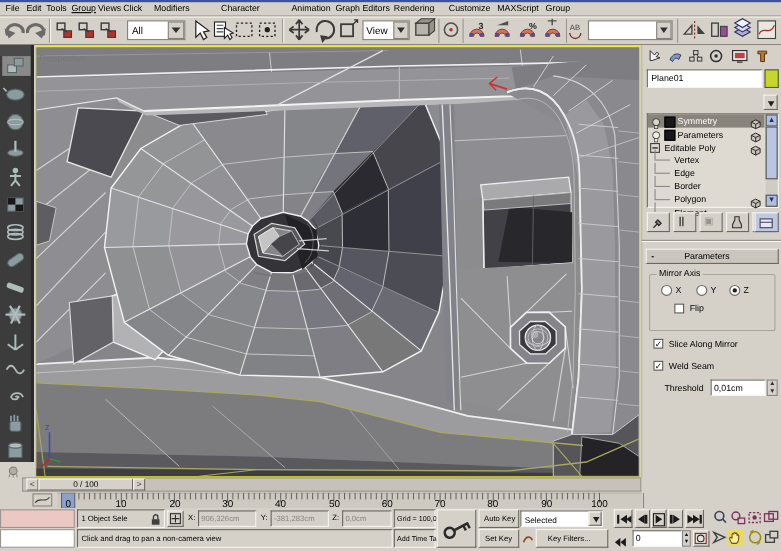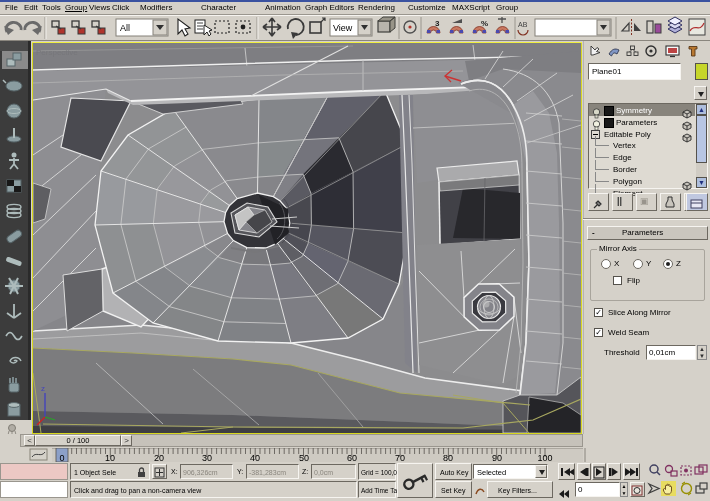--- a/index.html
+++ b/index.html
@@ -367,21 +367,21 @@
         <rect x="48" y="10" width="4" height="3.5" fill="none" stroke="#383838" stroke-width="0.9"></rect>
 <line x1="46" y1="7.5" x2="43.5" y2="10" stroke="#383838" stroke-width="0.9"></line>
         <line x1="47" y1="7.5" x2="49.5" y2="10" stroke="#383838" stroke-width="0.9"></line>
 <circle cx="65" cy="9" r="5" fill="none" stroke="#303030" stroke-width="1.4"></circle>
         <circle cx="65" cy="9" r="1.6" fill="#303030"></circle>
 <rect x="80" y="4" width="13" height="9" fill="#f8f8f8" stroke="#303030" stroke-width="1.1"></rect>
         <rect x="82" y="6" width="9" height="5" fill="#bc4444"></rect>
         <line x1="84" y1="14.5" x2="89" y2="14.5" stroke="#303030" stroke-width="1.3"></line>
 <path d="M103 4.5 L111 4.5 L111 7 L109 7 L109 14 L105.5 14 L105.5 7 L103 7 Z" fill="#b87830" stroke="#583818" stroke-width="0.9"></path>
 </svg></div>
-<div class="abs sunk" style="left:588px;top:63px;width:93px;height:17px;">
+<div class="abs sunk" style="left:588px;top:63px;width:105px;height:17px;">
       <span class="t9" style="position:absolute;left:3px;top:3px;">Plane01</span>
     </div>
 <div class="abs" style="left:695px;top:63px;width:13px;height:17px;background:#c6d62a;border:1px solid #55524c;box-sizing:border-box;"></div>
 <div class="abs ras" style="left:694px;top:86px;width:13px;height:14px;">
       <div style="position:absolute;left:3px;top:5px;width:0;height:0;border-left:3.5px solid transparent;border-right:3.5px solid transparent;border-top:5px solid #202020;"></div>
     </div>
 <div class="abs sunk" style="left:588px;top:103px;width:120px;height:86px;background:#dedad2;"></div>
 <div class="abs" style="left:589px;top:104px;width:106px;height:12px;background:#88847c;"></div>
 <div class="abs" style="left:592px;top:105px;width:9px;height:11px;"><svg width="9" height="11" viewBox="0 0 9 11">
         <circle cx="4.5" cy="4" r="3.2" fill="#d8d8c8" stroke="#303030" stroke-width="0.8"></circle>

